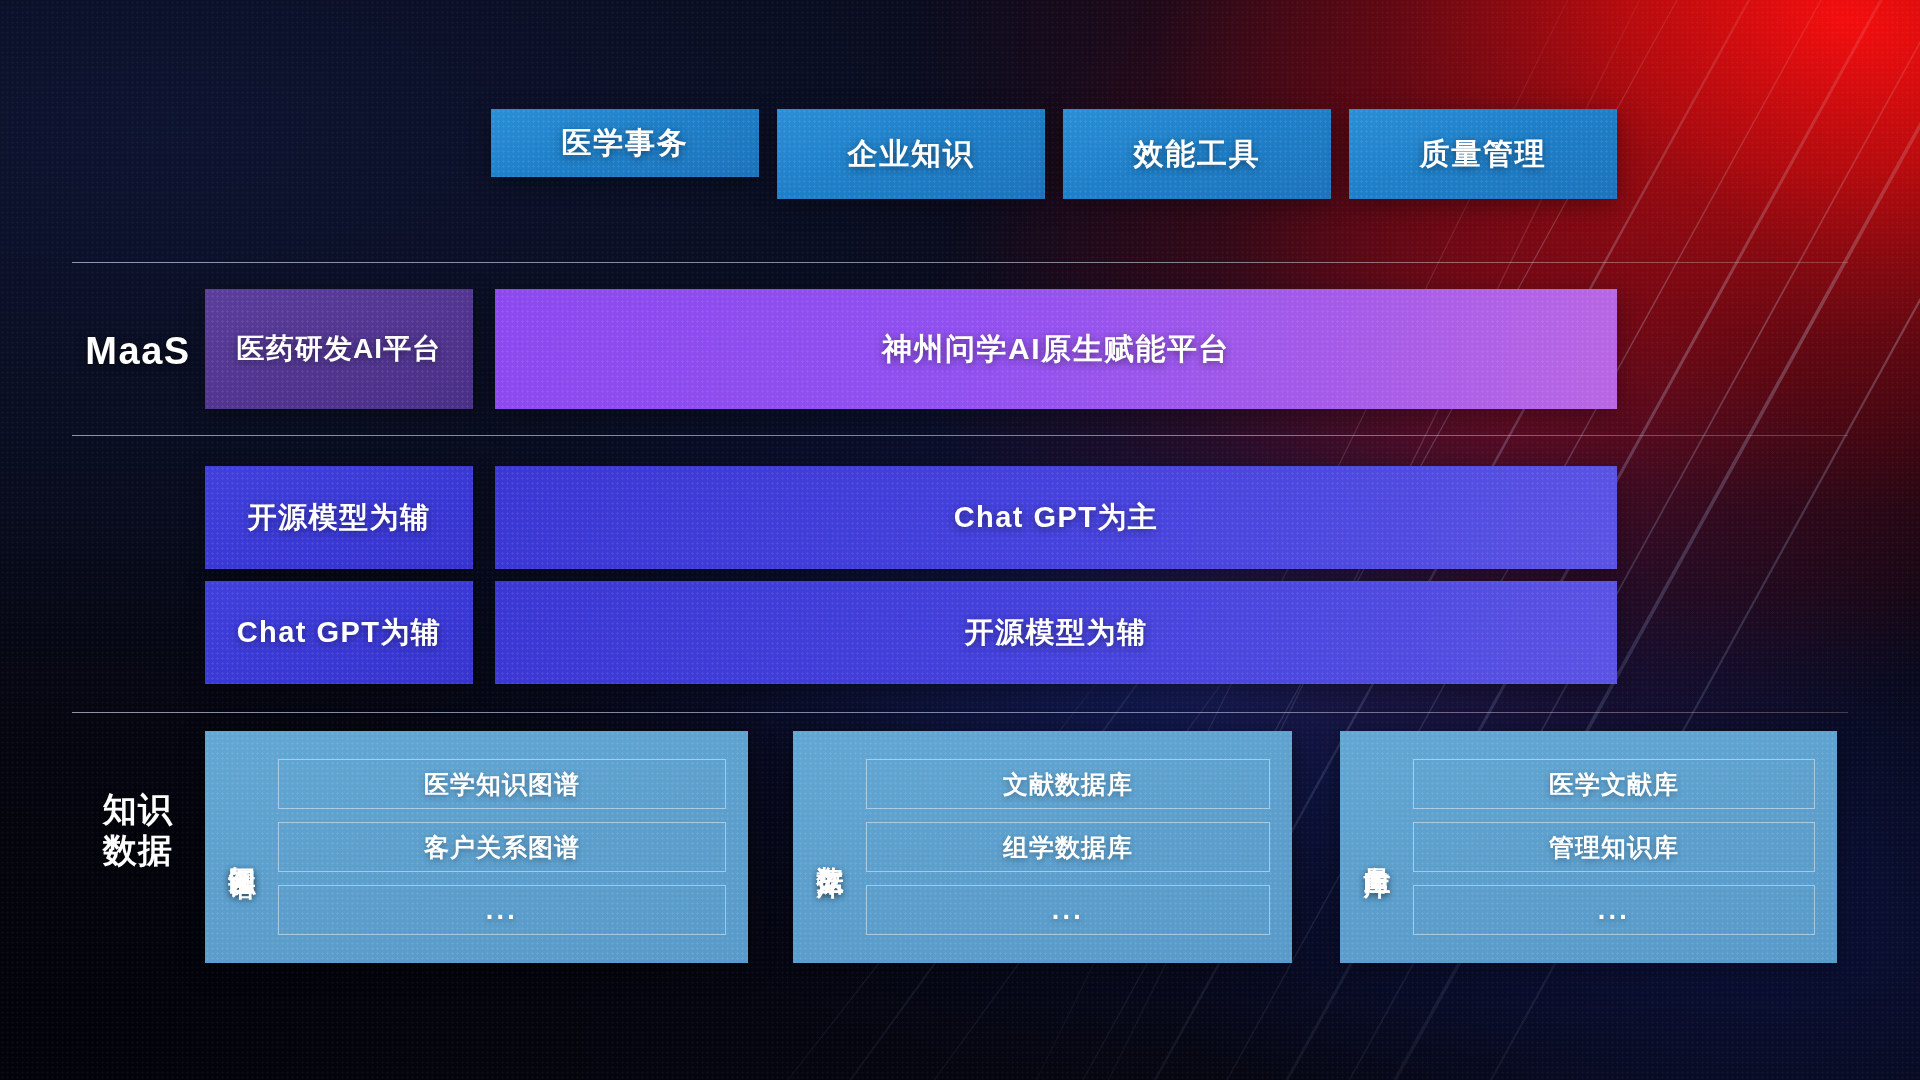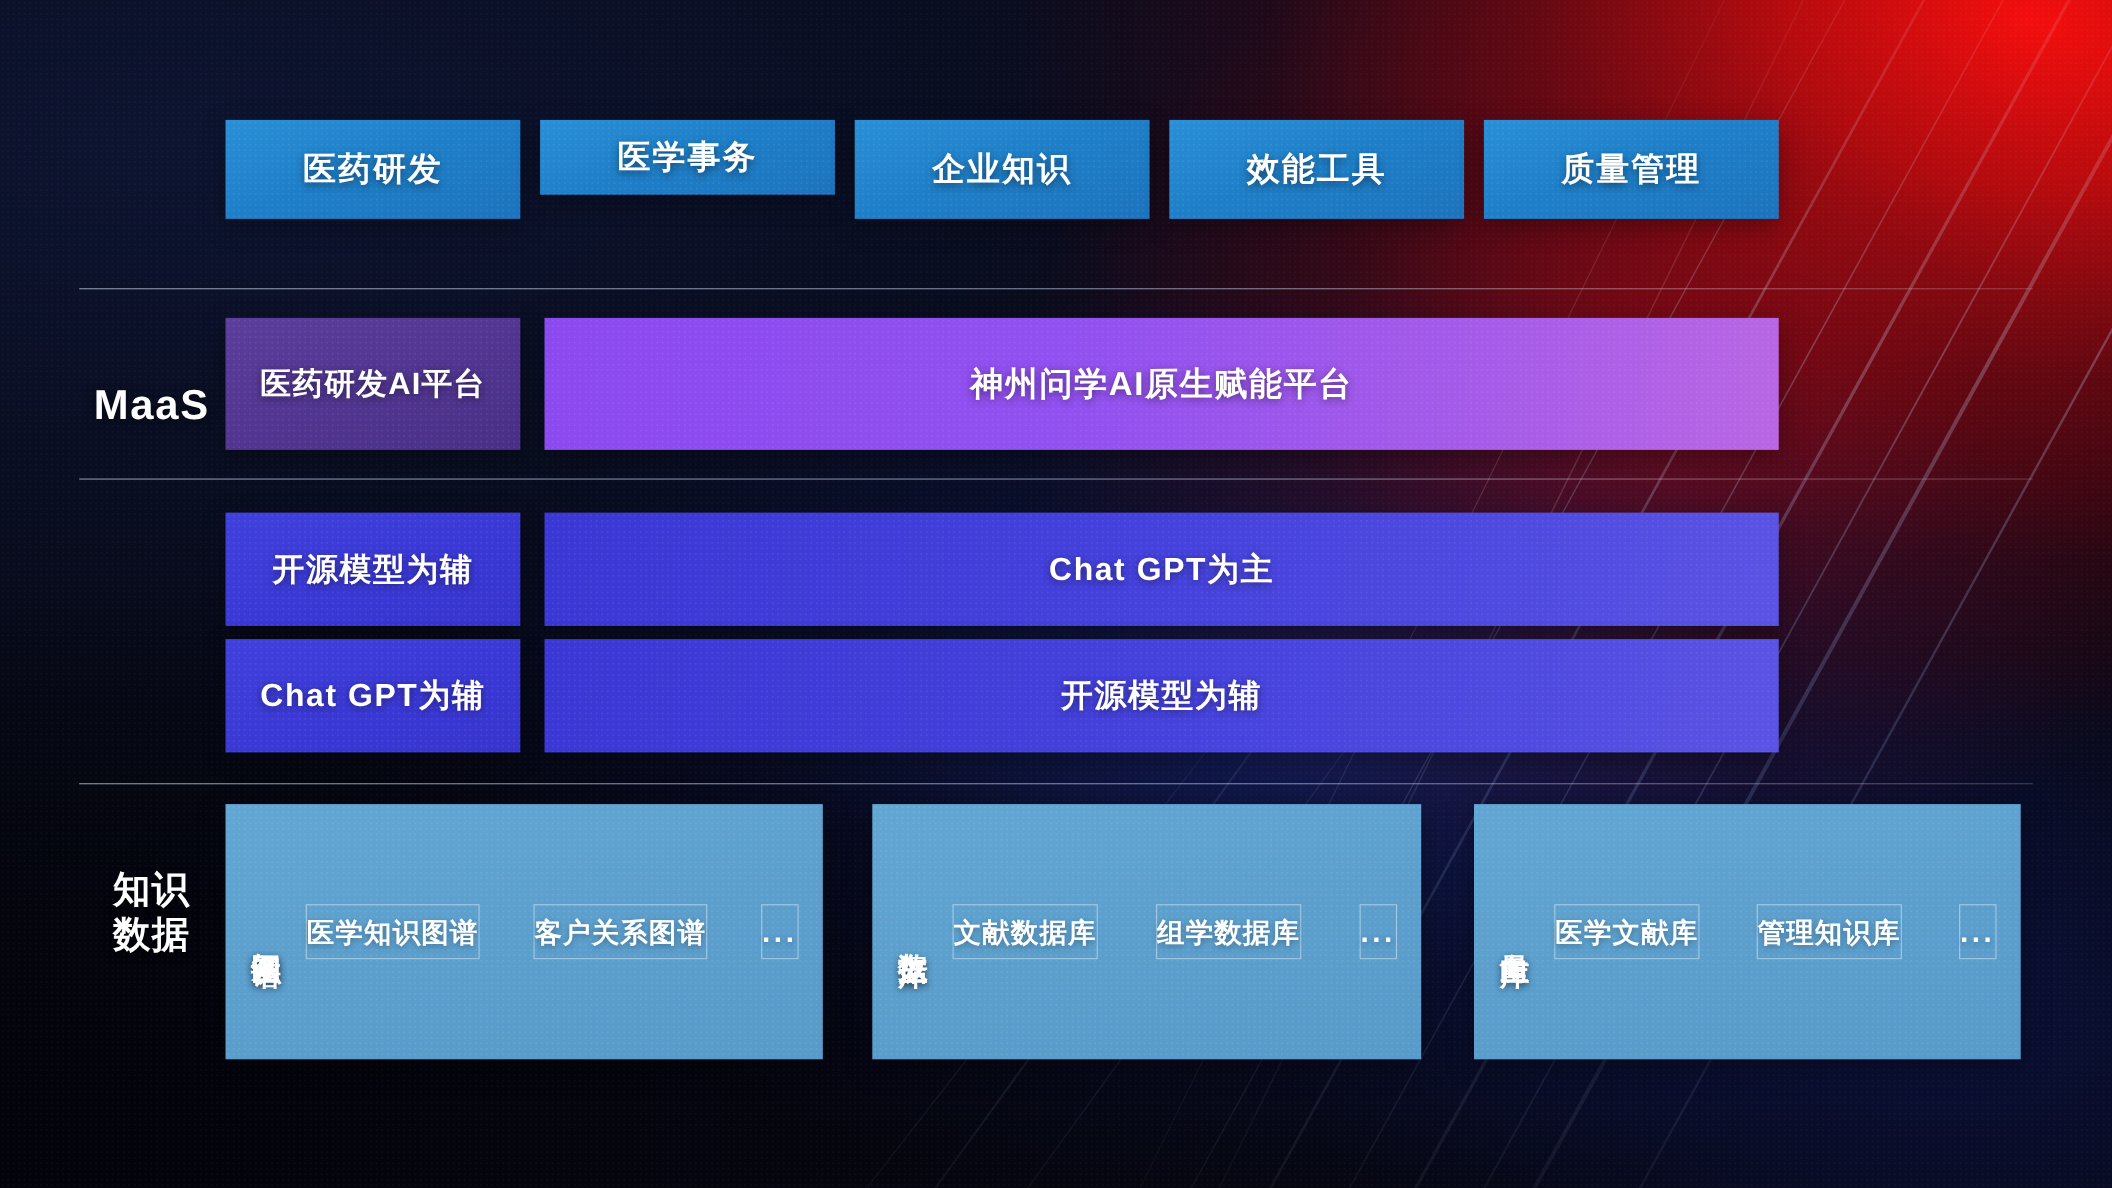--- a/index.html
+++ b/index.html
@@ -180,21 +180,21 @@
     writing-mode: vertical-rl;
     letter-spacing: 0.06em;
     text-shadow: 0 2px 7px rgba(0,0,0,0.35);
     flex: 0 0 auto;
   }
   .kcard-items {
     position: relative;
     z-index: 2;
     flex: 1 1 auto;
     display: flex;
-    flex-direction: row;
+    flex-direction: column;
     justify-content: space-between;
     gap: 13px;
   }
   .kitem {
     border: 1px solid rgba(255,255,255,0.45);
     color: #ffffff;
     font-weight: 700;
     font-size: 25px;
     letter-spacing: 0.04em;
     display: flex;
@@ -248,39 +248,36 @@
     <g stroke="url(#stk)" fill="none" opacity="0.55">
       <path d="M1180,560 L760,1140" stroke-width="1.6"></path>
       <path d="M1250,560 L830,1140" stroke-width="1"></path>
       <path d="M1120,600 L700,1140" stroke-width="0.9"></path>
     </g>
   </svg>
 
   <div class="diagram">
 
 
-    <div class="box app-box" style="left:205px; top:109px; width:268px; height:90px;">
-      <span class="lbl">医药研发</span>
-    </div>
     <div class="box app-box" style="left:491px; top:109px; width:268px; height:68px;">
       <span class="lbl">医学事务</span>
     </div>
     <div class="box app-box" style="left:777px; top:109px; width:268px; height:90px;">
       <span class="lbl">企业知识</span>
     </div>
     <div class="box app-box" style="left:1063px; top:109px; width:268px; height:90px;">
       <span class="lbl">效能工具</span>
     </div>
     <div class="box app-box" style="left:1349px; top:109px; width:268px; height:90px;">
       <span class="lbl">质量管理</span>
     </div>
 
     <div class="divider" style="top:262px;"></div>
 
-    <div class="row-label" style="left:72px; top:346px; width:132px; font-size:38px;text-align:center;">MaaS</div>
+    <div class="row-label" style="left:72px; top:328px; width:132px; font-size:38px;text-align:center;">MaaS</div>
 
     <div class="box maas-left" style="left:205px; top:289px; width:268px; height:120px;">
       <span class="lbl">医药研发AI平台</span>
     </div>
     <div class="box maas-right" style="left:495px; top:289px; width:1122px; height:120px;">
       <span class="lbl">神州问学AI原生赋能平台</span>
     </div>
 
     <div class="divider" style="top:435px;"></div>
 

